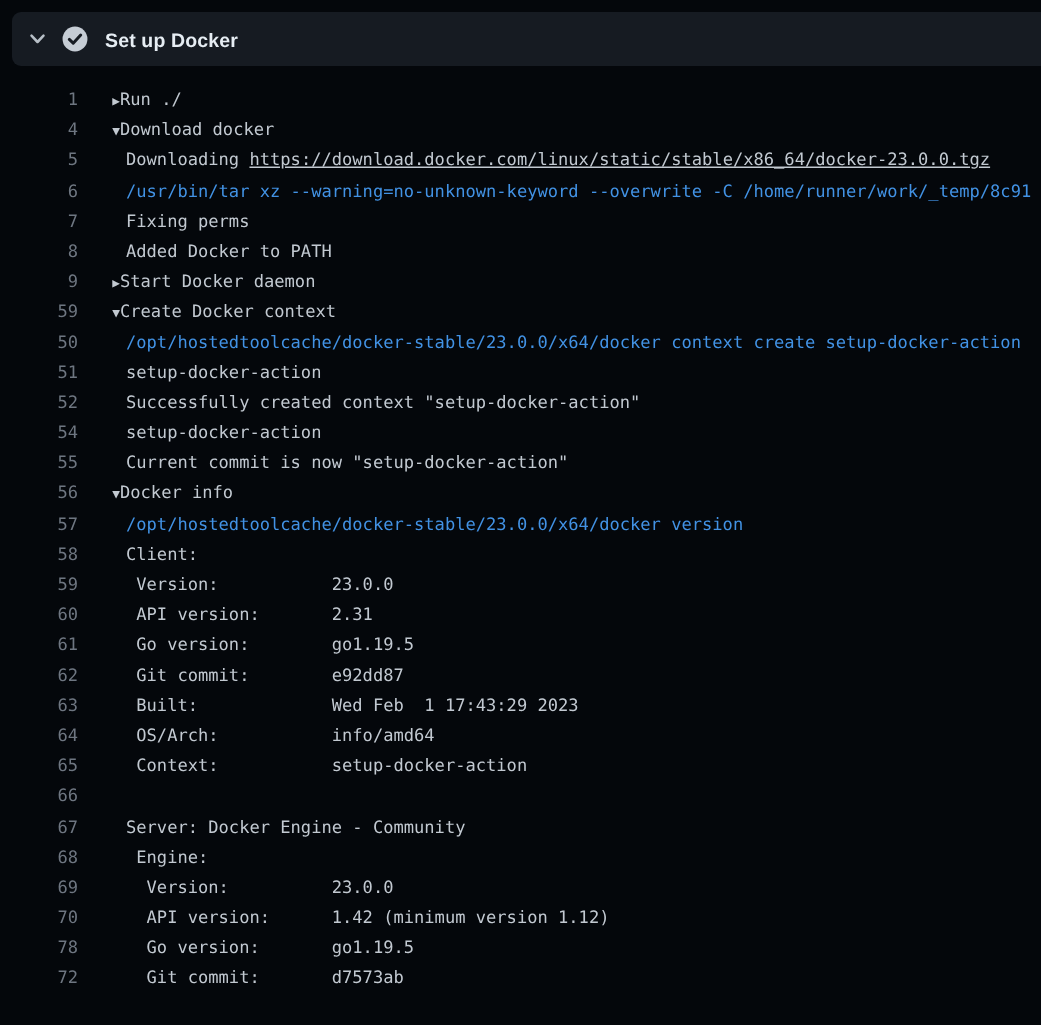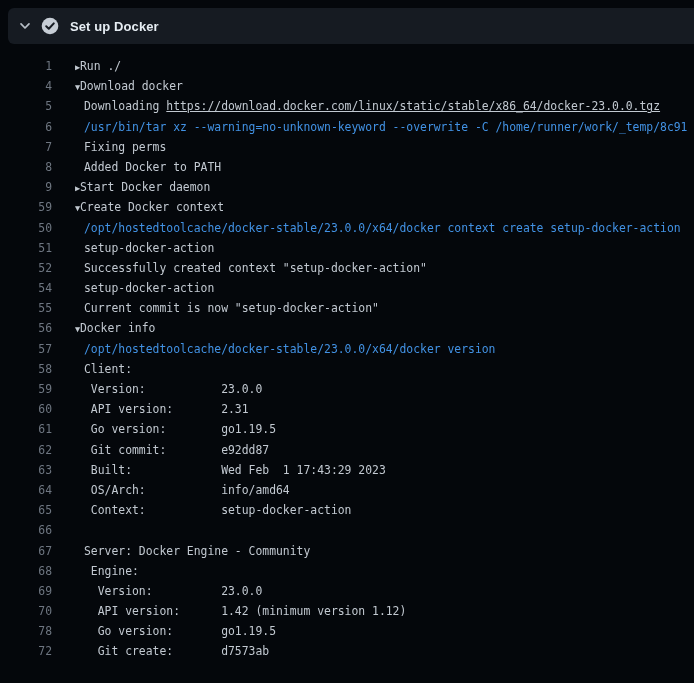--- a/index.html
+++ b/index.html
@@ -100,16 +100,16 @@
       <div class="row"><span class="num">62</span><span class="content plain"> Git commit:        e92dd87</span></div>
       <div class="row"><span class="num">63</span><span class="content plain"> Built:             Wed Feb  1 17:43:29 2023</span></div>
       <div class="row"><span class="num">64</span><span class="content plain"> OS/Arch:           info/amd64</span></div>
       <div class="row"><span class="num">65</span><span class="content plain"> Context:           setup-docker-action</span></div>
       <div class="row"><span class="num">66</span><span class="content plain"></span></div>
       <div class="row"><span class="num">67</span><span class="content plain">Server: Docker Engine - Community</span></div>
       <div class="row"><span class="num">68</span><span class="content plain"> Engine:</span></div>
       <div class="row"><span class="num">69</span><span class="content plain">  Version:          23.0.0</span></div>
       <div class="row"><span class="num">70</span><span class="content plain">  API version:      1.42 (minimum version 1.12)</span></div>
       <div class="row"><span class="num">78</span><span class="content plain">  Go version:       go1.19.5</span></div>
-      <div class="row"><span class="num">72</span><span class="content plain">  Git create:       d7573ab</span></div>
+      <div class="row"><span class="num">72</span><span class="content plain">  Git commit:       d7573ab</span></div>
     </div>
 
 </div>
 
 </body></html>

